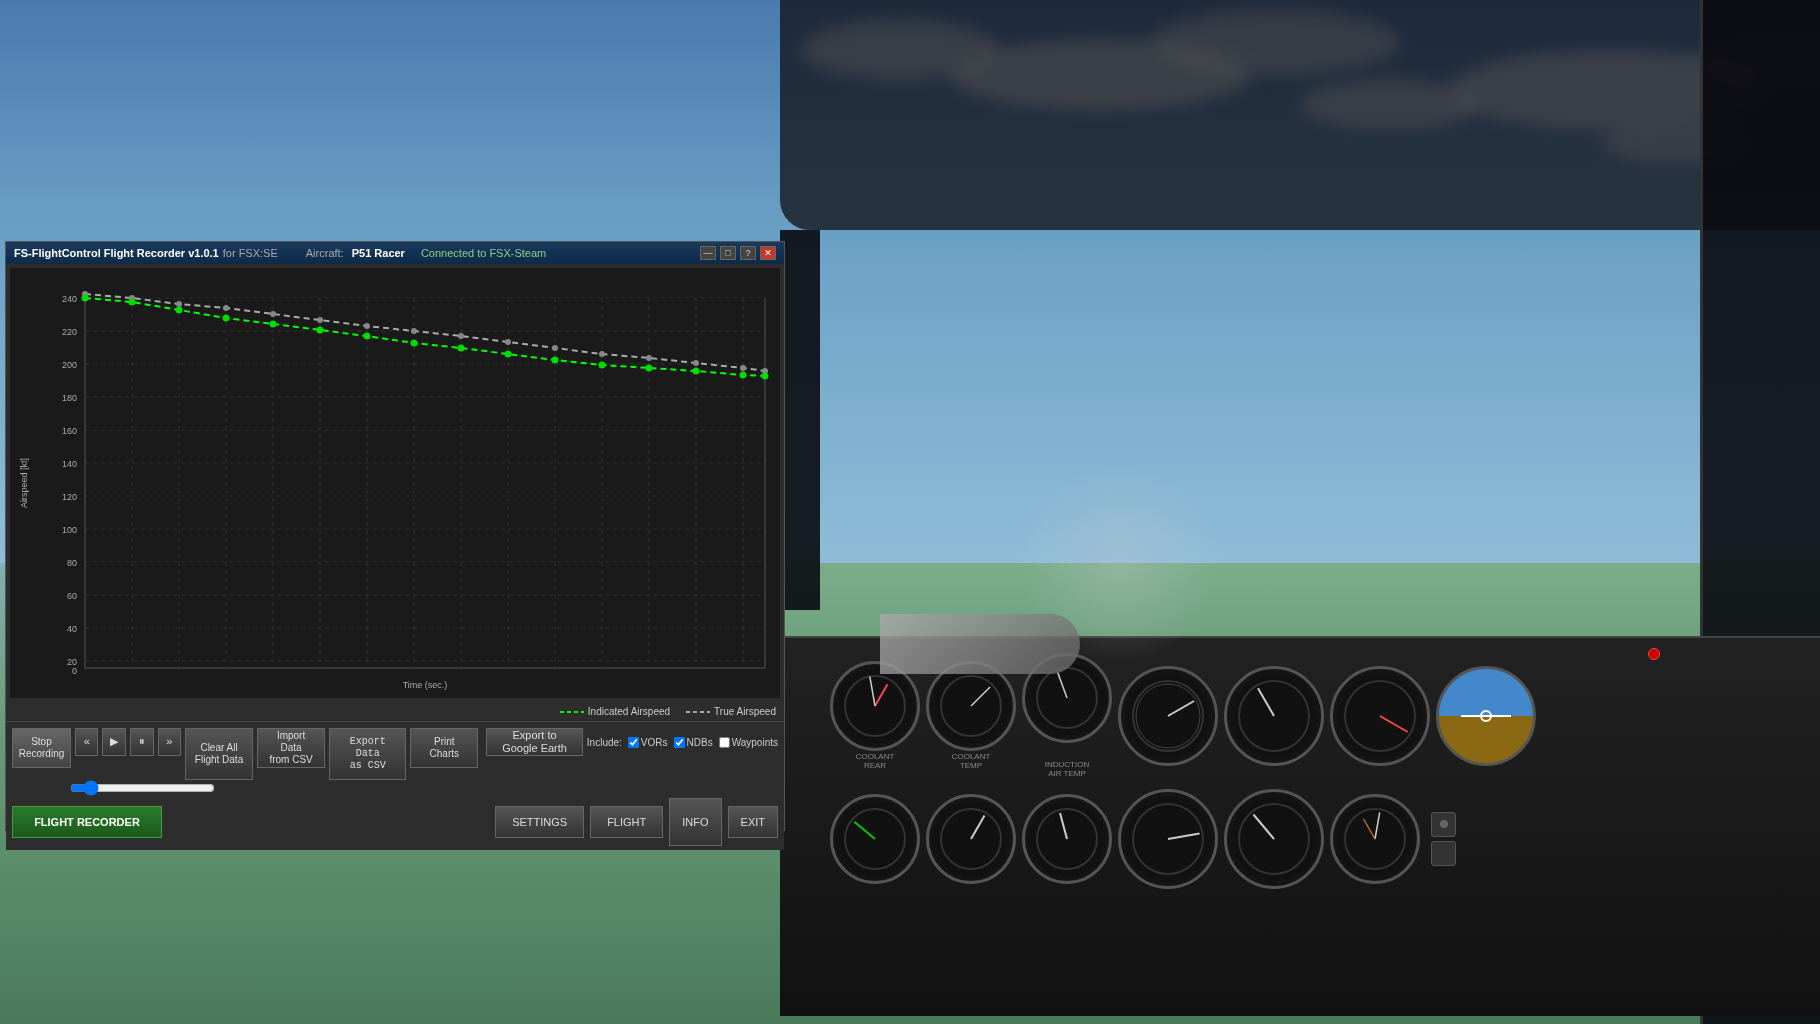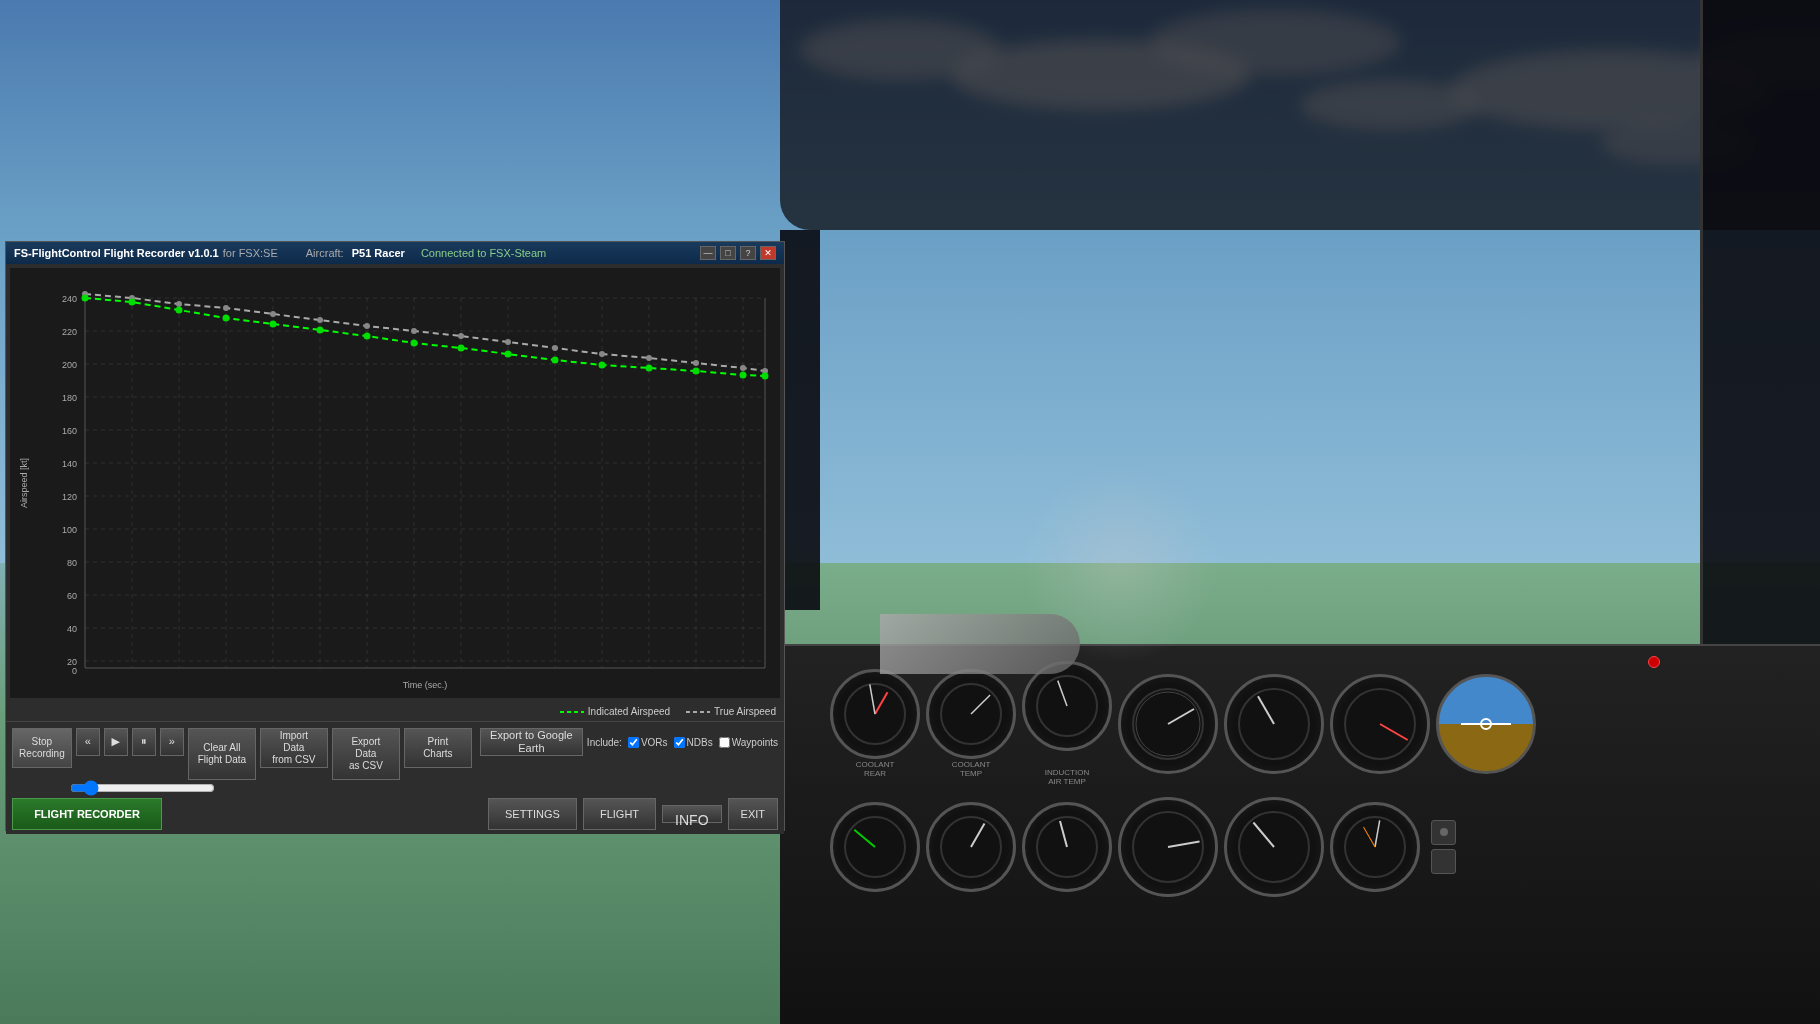--- a/index.html
+++ b/index.html
@@ -203,23 +203,23 @@
       font-size: 11px;
       cursor: pointer;
       height: 32px;
     }
 
     .action-btn-info {
       background: linear-gradient(180deg, #555 0%, #333 100%);
       border: 1px solid #666;
       color: #ddd;
       padding: 6px 12px;
-      font-size: 14px;
+      font-size: 11px;
       cursor: pointer;
-      height: 18px;
+      height: 48px;
     }
 
     .action-btn-exit {
       background: linear-gradient(180deg, #555 0%, #333 100%);
       border: 1px solid #666;
       color: #ddd;
       padding: 4px 12px;
       font-size: 11px;
       cursor: pointer;
       height: 32px;
@@ -278,21 +278,21 @@
   <div class="ground-layer"></div>
 
   <div class="cockpit-frame">
 
     <div style="position:absolute;top:0;left:0;width:100%;height:230px;background:rgba(15,15,20,0.75);border-bottom-left-radius:30px;"></div>
 
     <div style="position:absolute;top:0;right:0;width:120px;height:100%;background:rgba(10,10,15,0.9);border-left:3px solid #333;"></div>
 
     <div style="position:absolute;top:230px;left:0;width:40px;height:380px;background:rgba(10,10,15,0.9);"></div>
 
-    <div style="position:absolute;bottom:0;left:0;width:100%;height:380px;background:linear-gradient(180deg,#222 0%,#111 100%);border-top:2px solid #444;">
+    <div style="position:absolute;bottom:8px;left:0;width:100%;height:380px;background:linear-gradient(180deg,#222 0%,#111 100%);border-top:2px solid #444;">
 
       <div style="display:flex;align-items:center;gap:6px;padding:15px 15px 0 50px;">
 
         <div style="display:flex;flex-direction:column;align-items:center;">
           <div class="gauge-circle" style="width:90px;height:90px;">
             <svg width="70" height="70" viewBox="0 0 70 70">
               <circle cx="35" cy="35" r="30" fill="none" stroke="#333" stroke-width="2"></circle>
               <path d="M 35 35 L 35 10" stroke="#ff4444" stroke-width="2" transform="rotate(30,35,35)"></path>
               <path d="M 35 35 L 35 5" stroke="#ccc" stroke-width="1.5" transform="rotate(-10,35,35)"></path>
             </svg>
@@ -557,21 +557,21 @@
       <button class="ctrl-btn ctrl-btn-small">»</button>
 
       <button class="ctrl-btn" style="height:52px;min-width:68px;">
         <span style="line-height:1.2;text-align:center;">Clear All<br>Flight Data</span>
       </button>
 
       <button class="ctrl-btn" style="height:40px;min-width:68px;">
         <span style="line-height:1.2;text-align:center;">Import Data<br>from CSV</span>
       </button>
 
-      <button class="ctrl-btn" style="height:52px;min-width:68px;">
+      <button class="ctrl-btn" style="height:52px;min-width:68px;font-family:Liberation Mono, monospace;">
         <span style="line-height:1.2;text-align:center;">Export Data<br>as CSV</span>
       </button>
 
       <button class="ctrl-btn" style="height:40px;min-width:68px;">Print Charts</button>
 
       <div style="flex:1;"></div>
 
       <div style="display:flex;flex-direction:row;gap:2px;min-width:200px;">
         <button class="ctrl-btn" style="width:100%;height:24px;font-size:11px;">Export to Google Earth</button>
         <div style="display:flex;align-items:center;gap:6px;font-size:10px;color:#ccc;padding-left:2px;">

